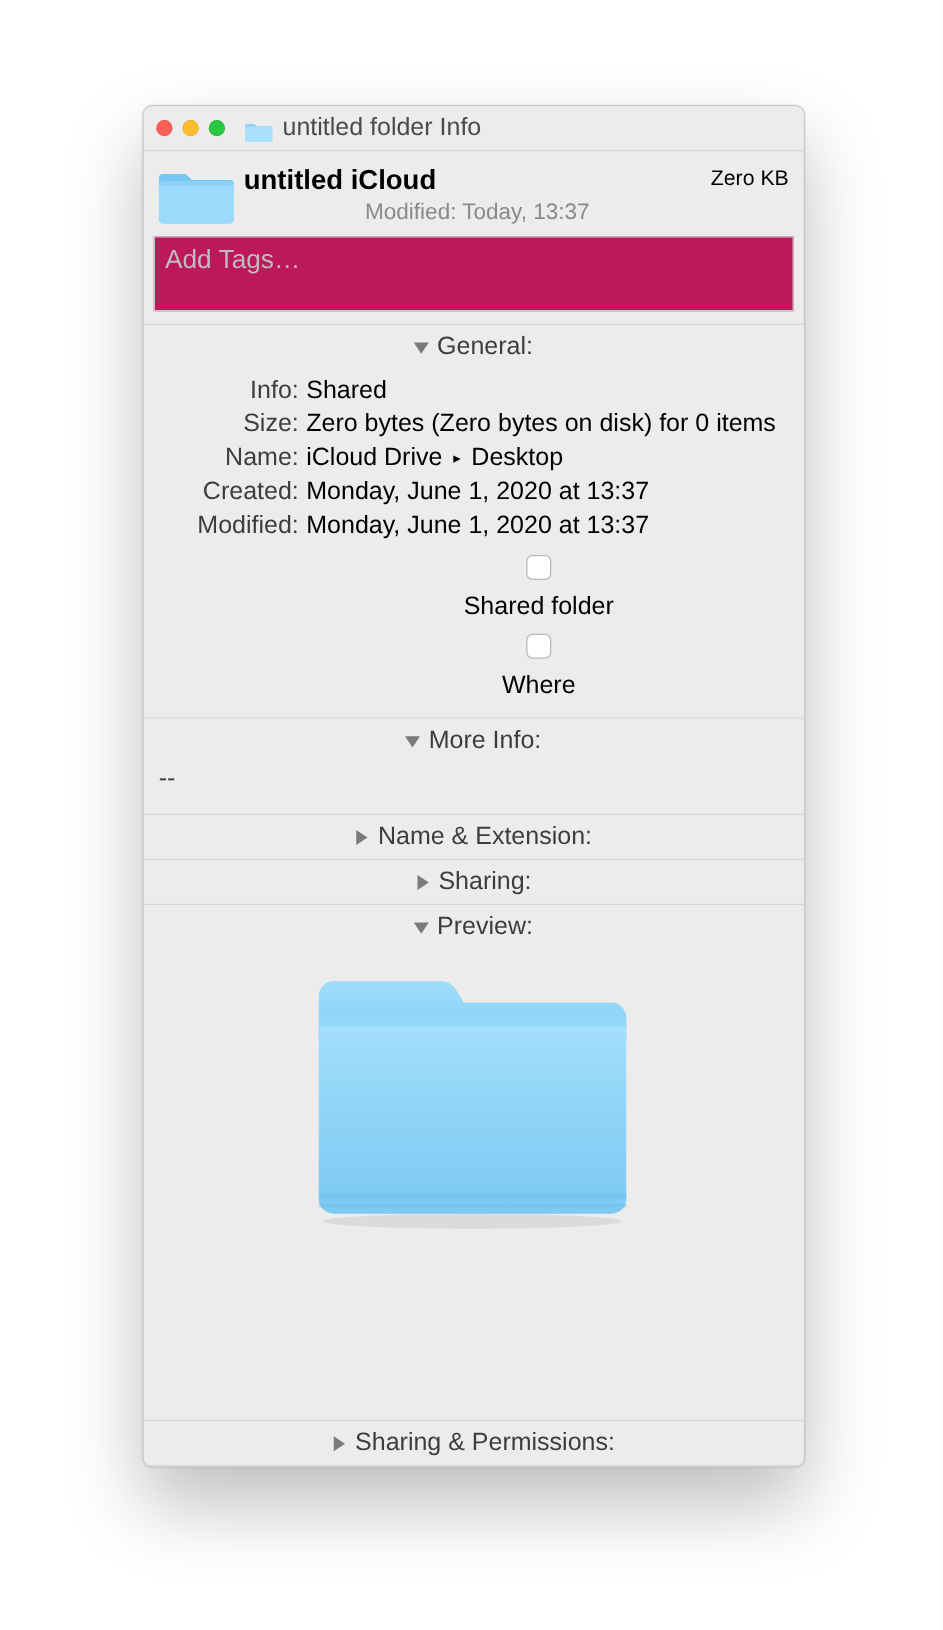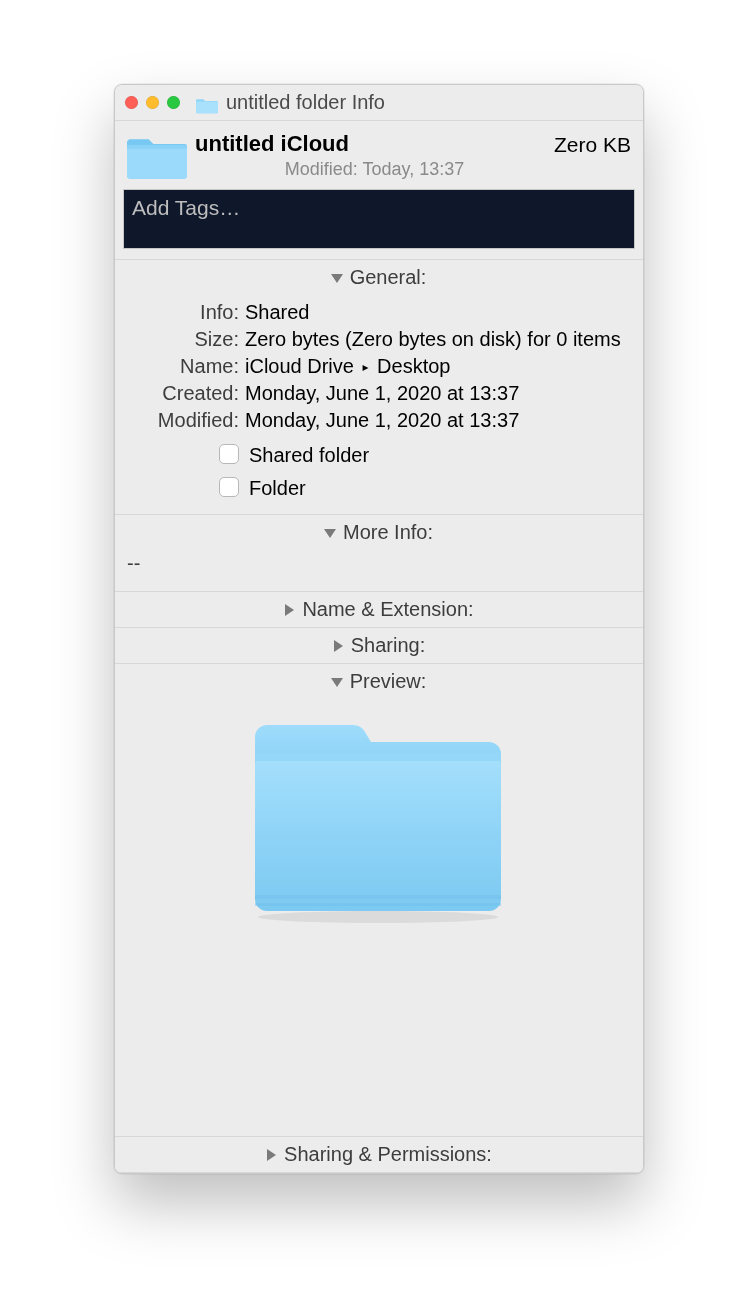--- a/index.html
+++ b/index.html
@@ -68,33 +68,33 @@
     color: #000;
   }
   .header-sub {
     font-size: 18px;
     color: #8a8a8a;
     margin-top: 2px;
     text-align: center;
   }
   .header-sub .sub-label { color: #8a8a8a; }
   .header-size {
-    font-size: 21px;
+    font-size: 17px;
     color: #000;
     text-align: left;
     padding-top: 2px;
   }
   
   .tags-wrap {
     padding: 0 8px 10px 8px;
   }
   .tags-input {
     width: 100%;
     height: 60px;
-    background: #0f172a;
+    background: #be185d;
     border: 1px solid #c7c7c7;
     border-radius: 0;
     padding: 6px 8px;
     font-size: 21px;
     color: #000;
     display: flex;
     align-items: flex-start;
   }
   .tags-input .placeholder { color: #bdbdbd; }
   
@@ -149,23 +149,25 @@
     padding-right: 6px;
     white-space: nowrap;
   }
   .kv-value {
     flex: 1 1 auto;
     color: #000;
     padding-right: 10px;
   }
   .checkbox-row {
     display: flex;
+    align-items: center;
     gap: 10px;
     margin-top: 10px;
     padding-left: 104px;
+    flex-direction: column;
   }
   .checkbox-row + .checkbox-row { margin-top: 10px; }
   .checkbox {
     width: 20px; height: 20px;
     background: #fff;
     border: 1px solid #b8b8b8;
     border-radius: 5px;
     box-shadow: inset 0 1px 0 rgba(255,255,255,0.6);
   }
   .checkbox-label { font-size: 20px; color: #000; }
@@ -268,21 +270,21 @@
           <div class="kv-label">Modified:</div>
           <div class="kv-value">Monday, June 1, 2020 at 13:37</div>
         </div>
 
         <div class="checkbox-row">
           <div class="checkbox"></div>
           <div class="checkbox-label">Shared folder</div>
         </div>
         <div class="checkbox-row">
           <div class="checkbox"></div>
-          <div class="checkbox-label">Folder</div>
+          <div class="checkbox-label">Where</div>
         </div>
       </div>
     </div>
 
     <div class="section">
       <div class="section-header">
         <span class="disclosure open"></span>
         <span>More Info:</span>
       </div>
       <div class="section-body moreinfo">

